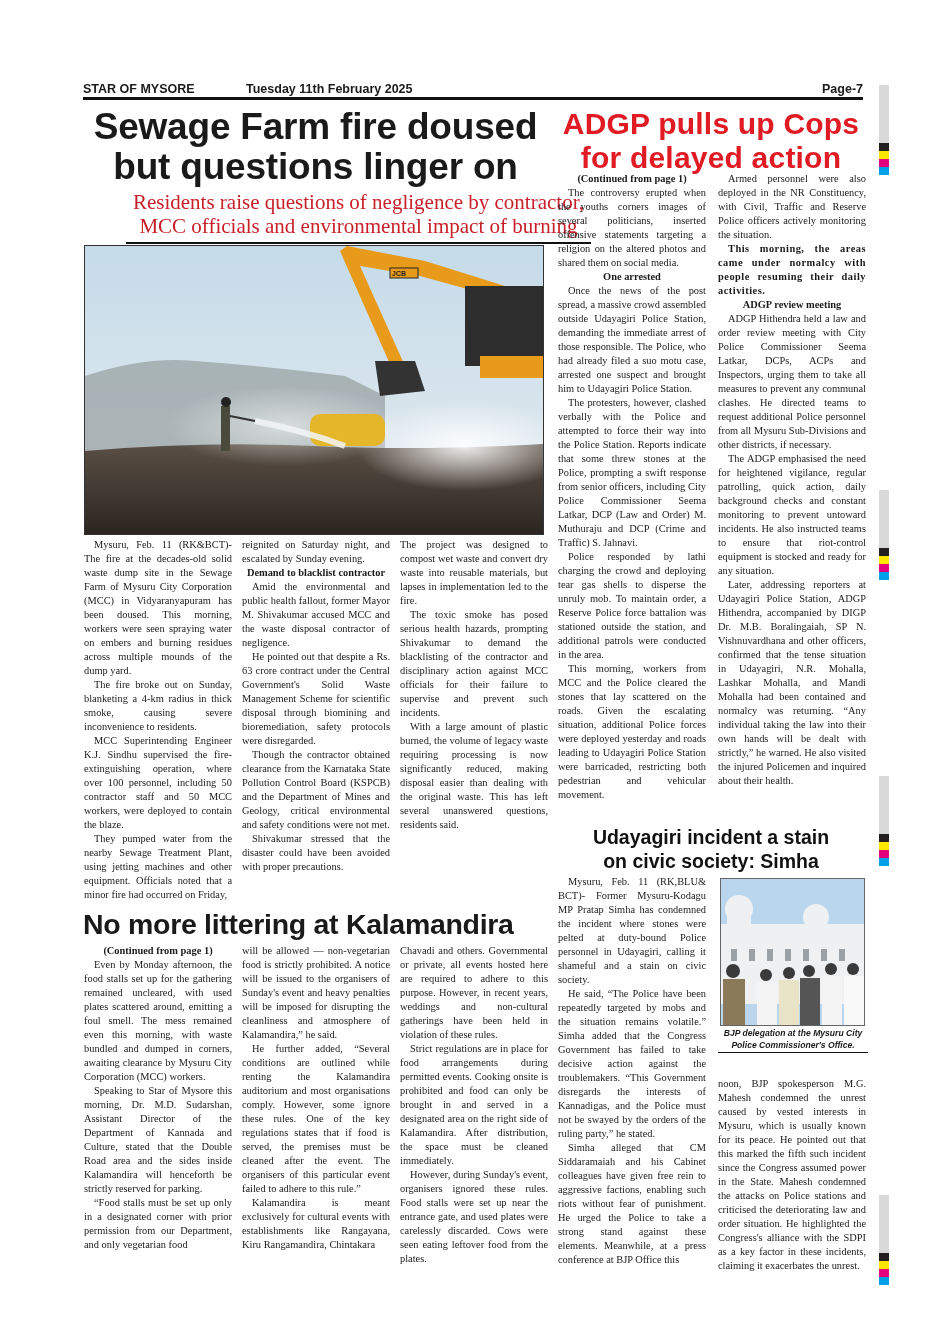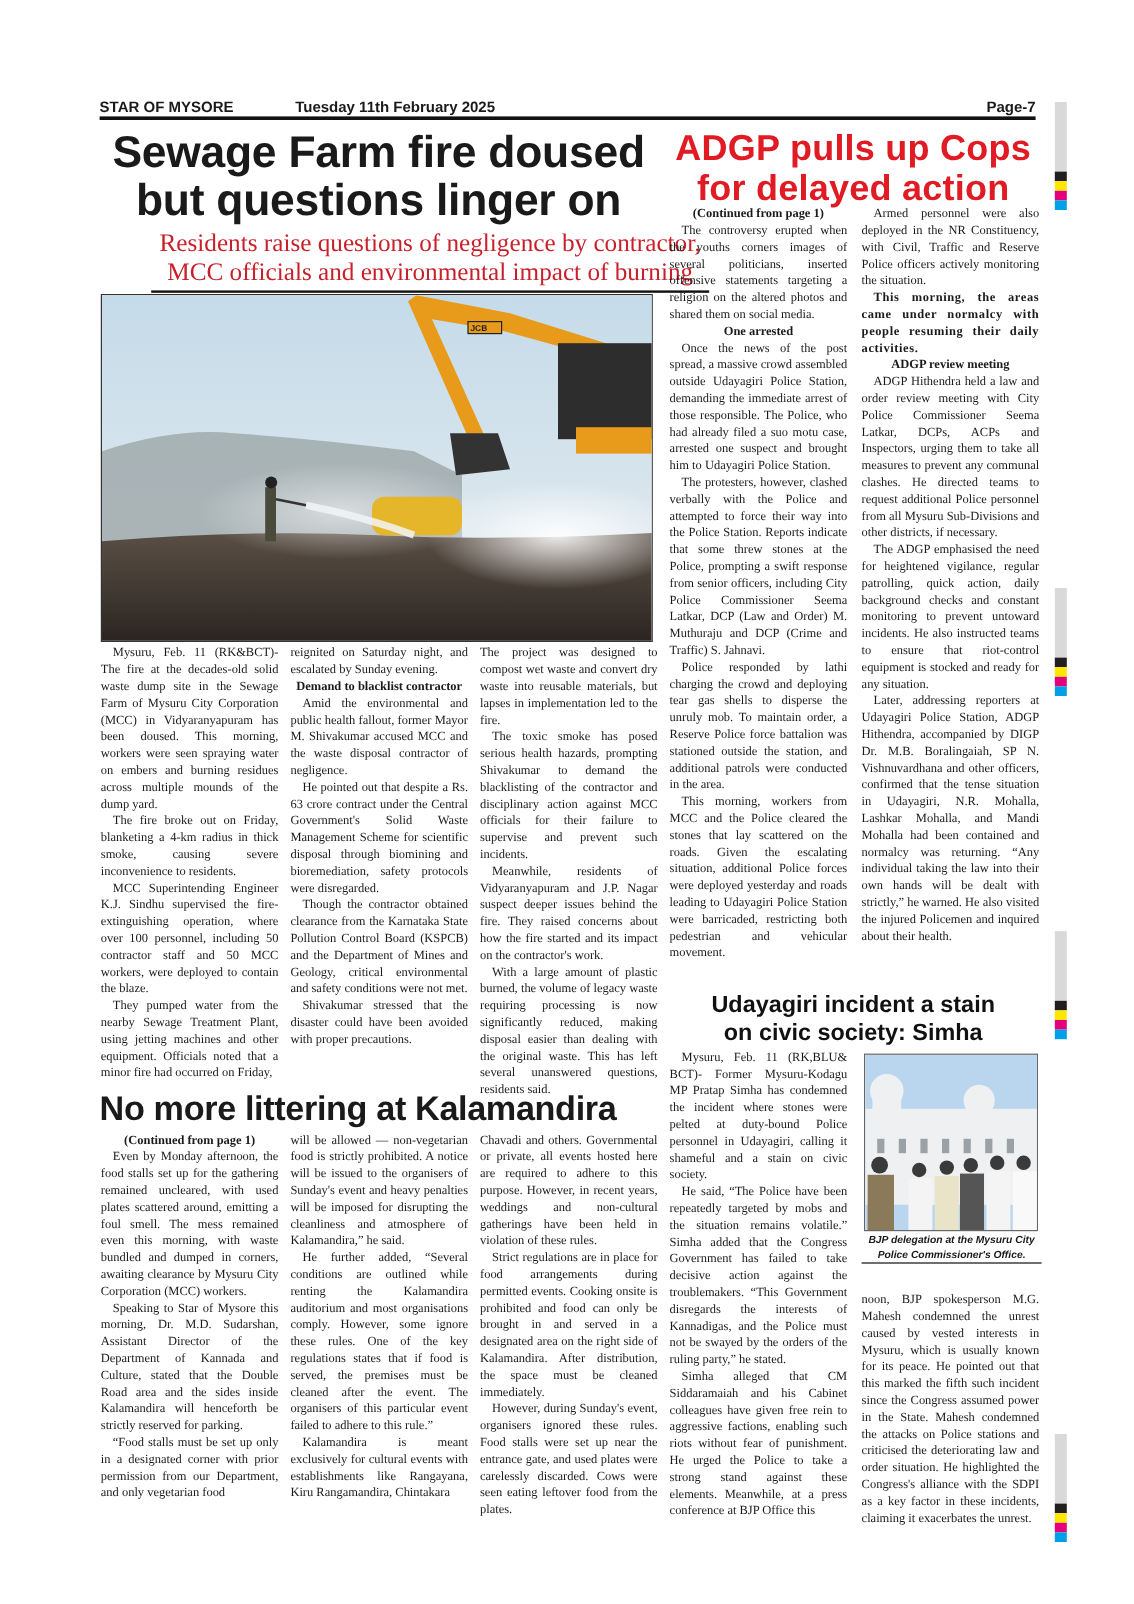--- a/index.html
+++ b/index.html
@@ -111,36 +111,35 @@
 
     <rect x="136" y="160" width="9" height="45" fill="#4a4a3a"></rect>
     <circle cx="141" cy="156" r="5" fill="#222"></circle>
     <line x1="145" y1="170" x2="170" y2="175" stroke="#333" stroke-width="2"></line>
     <path d="M170 175 Q220 185 260 200" stroke="#f2f4f4" stroke-width="6" fill="none" opacity="0.85"></path>
   </svg>
 </div>
 
 <div class="col c1">
   <p>Mysuru, Feb. 11 (RK&amp;BCT)- The fire at the decades-old solid waste dump site in the Sewage Farm of Mysuru City Corporation (MCC) in Vidyaranyapuram has been doused. This morning, workers were seen spraying water on embers and burning residues across multiple mounds of the dump yard.</p>
-  <p>The fire broke out on Friday, blanketing a 4-km radius in thick smoke, causing severe inconvenience to residents.</p>
+  <p>The fire broke out on Sunday, blanketing a 4-km radius in thick smoke, causing severe inconvenience to residents.</p>
   <p>MCC Superintending Engineer K.J. Sindhu supervised the fire-extinguishing operation, where over 100 personnel, including 50 contractor staff and 50 MCC workers, were deployed to contain the blaze.</p>
   <p>They pumped water from the nearby Sewage Treatment Plant, using jetting machines and other equipment. Officials noted that a minor fire had occurred on Friday,</p>
 </div>
 <div class="col c2">
   <p class="noind">reignited on Saturday night, and escalated by Sunday evening.</p>
   <p class="sub">Demand to blacklist contractor</p>
   <p>Amid the environmental and public health fallout, former Mayor M. Shivakumar accused MCC and the waste disposal contractor of negligence.</p>
   <p>He pointed out that despite a Rs. 63 crore contract under the Central Government's Solid Waste Management Scheme for scientific disposal through biomining and bioremediation, safety protocols were disregarded.</p>
   <p>Though the contractor obtained clearance from the Karnataka State Pollution Control Board (KSPCB) and the Department of Mines and Geology, critical environmental and safety conditions were not met.</p>
   <p>Shivakumar stressed that the disaster could have been avoided with proper precautions.</p>
 </div>
 <div class="col c3">
   <p class="noind">The project was designed to compost wet waste and convert dry waste into reusable materials, but lapses in implementation led to the fire.</p>
   <p>The toxic smoke has posed serious health hazards, prompting Shivakumar to demand the blacklisting of the contractor and disciplinary action against MCC officials for their failure to supervise and prevent such incidents.</p>
-  <p>Meanwhile, residents of Vidyaranyapuram and J.P. Nagar suspect deeper issues behind the fire. They raised concerns about how the fire started and its impact on the contractor's work.</p>
   <p>With a large amount of plastic burned, the volume of legacy waste requiring processing is now significantly reduced, making disposal easier than dealing with the original waste. This has left several unanswered questions, residents said.</p>
 </div>
 
 <div class="hl-kala">No more littering at Kalamandira</div>
 <div class="col k1">
   <p class="cont">(Continued from page 1)</p>
   <p>Even by Monday afternoon, the food stalls set up for the gathering remained uncleared, with used plates scattered around, emitting a foul smell. The mess remained even this morning, with waste bundled and dumped in corners, awaiting clearance by Mysuru City Corporation (MCC) workers.</p>
   <p>Speaking to Star of Mysore this morning, Dr. M.D. Sudarshan, Assistant Director of the Department of Kannada and Culture, stated that the Double Road area and the sides inside Kalamandira will henceforth be strictly reserved for parking.</p>
   <p>“Food stalls must be set up only in a designated corner with prior permission from our Department, and only vegetarian food</p>
 </div>

